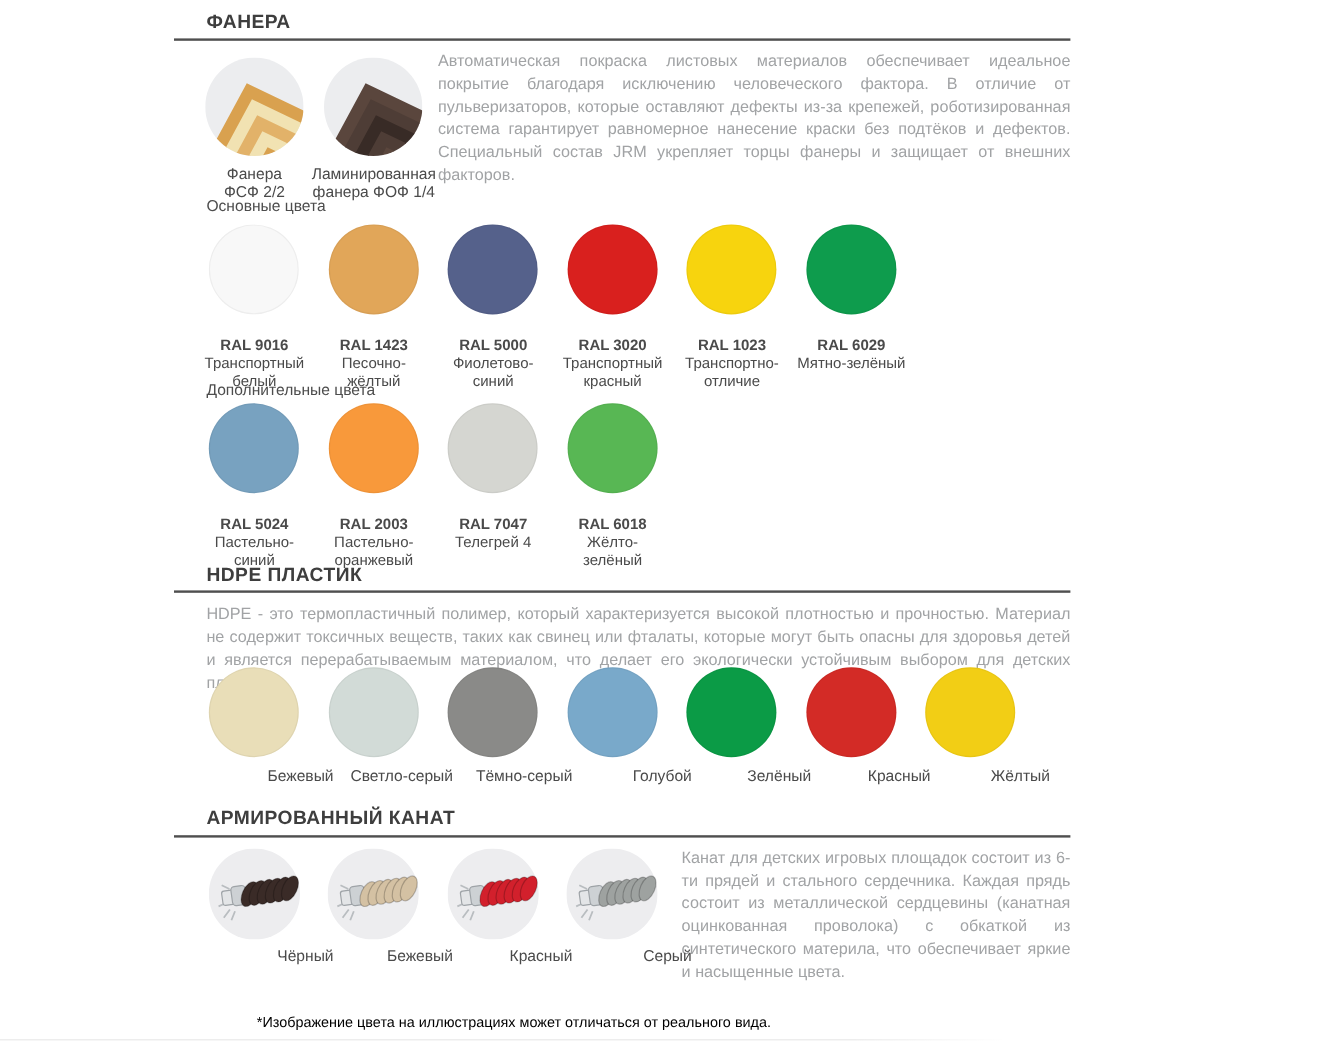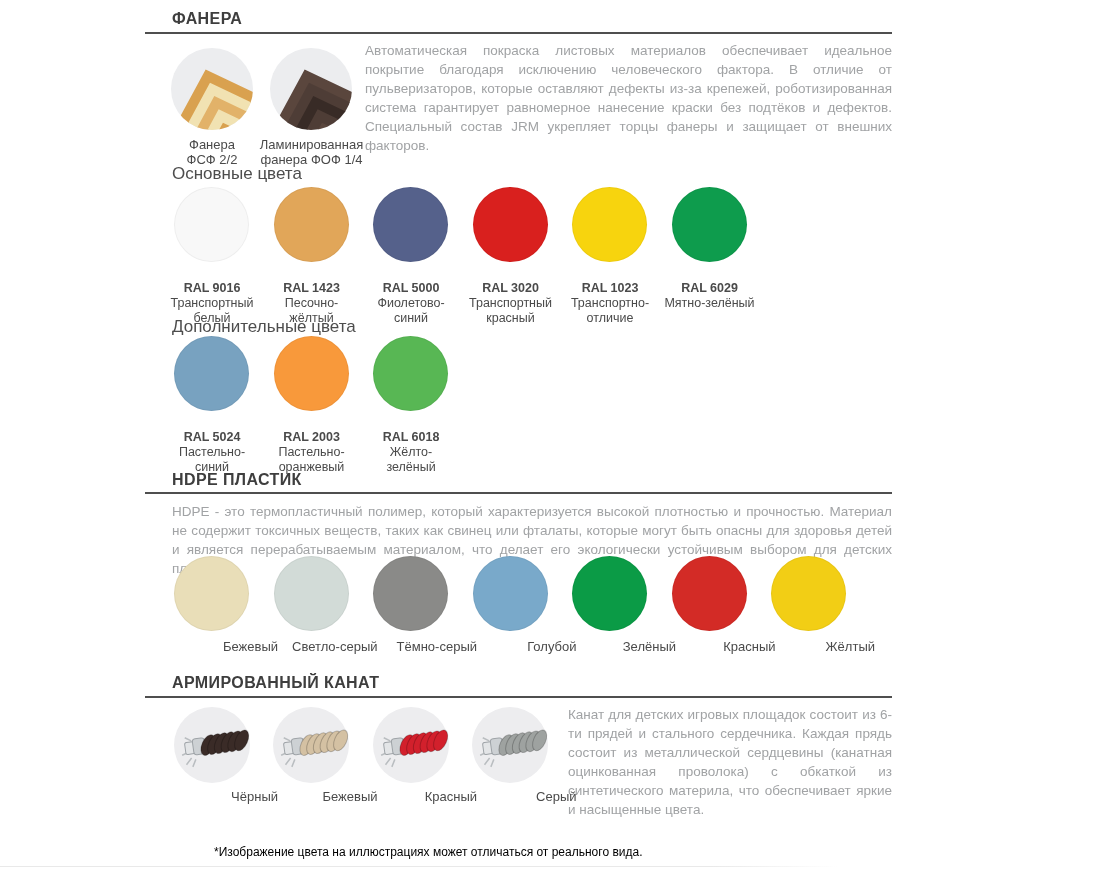--- a/index.html
+++ b/index.html
@@ -18,21 +18,21 @@
   .rule{
     position:absolute;left:145px;width:747px;height:2px;background:#4f4f4f;
   }
   .body-text{
     position:absolute;margin:0;
     font-size:13.5px;line-height:19px;color:#a1a3a5;
     text-align:justify;
   }
   .subheader{
     position:absolute;left:172px;
-    font-size:17px;color:#4d4d4d;
+    font-size:13px;color:#4d4d4d;
   }
   .row{
     position:absolute;left:162px;display:flex;
   }
   .sw-item{width:99.5px;flex:0 0 99.5px;text-align:center;}
   .circle{
     border-radius:50%;margin:0 auto;
     background:var(--swatch,#ccc);
     box-shadow:inset 0 0 0 1px rgba(0,0,0,0.045);
   }
@@ -173,20 +173,25 @@
         <div class="sw-code">RAL 5024</div>
         <div class="sw-name">Пастельно-
 синий</div>
       </div>
       <div class="sw-item" style="--swatch: #F8993B;">
         <div class="circle c75"></div>
         <div class="sw-code">RAL 2003</div>
         <div class="sw-name">Пастельно-
 оранжевый</div>
       </div>
+      <div class="sw-item" style="--swatch: #D5D6D1;">
+        <div class="circle c75"></div>
+        <div class="sw-code">RAL 7047</div>
+        <div class="sw-name">Телегрей 4</div>
+      </div>
       <div class="sw-item" style="--swatch: #58B754;">
         <div class="circle c75"></div>
         <div class="sw-code">RAL 6018</div>
         <div class="sw-name">Жёлто-
 зелёный</div>
       </div>
     </div>
 
   <h2 class="section-title" style="top:471px;">HDPE ПЛАСТИК</h2>
   <div class="rule" style="top:492px;"></div>

